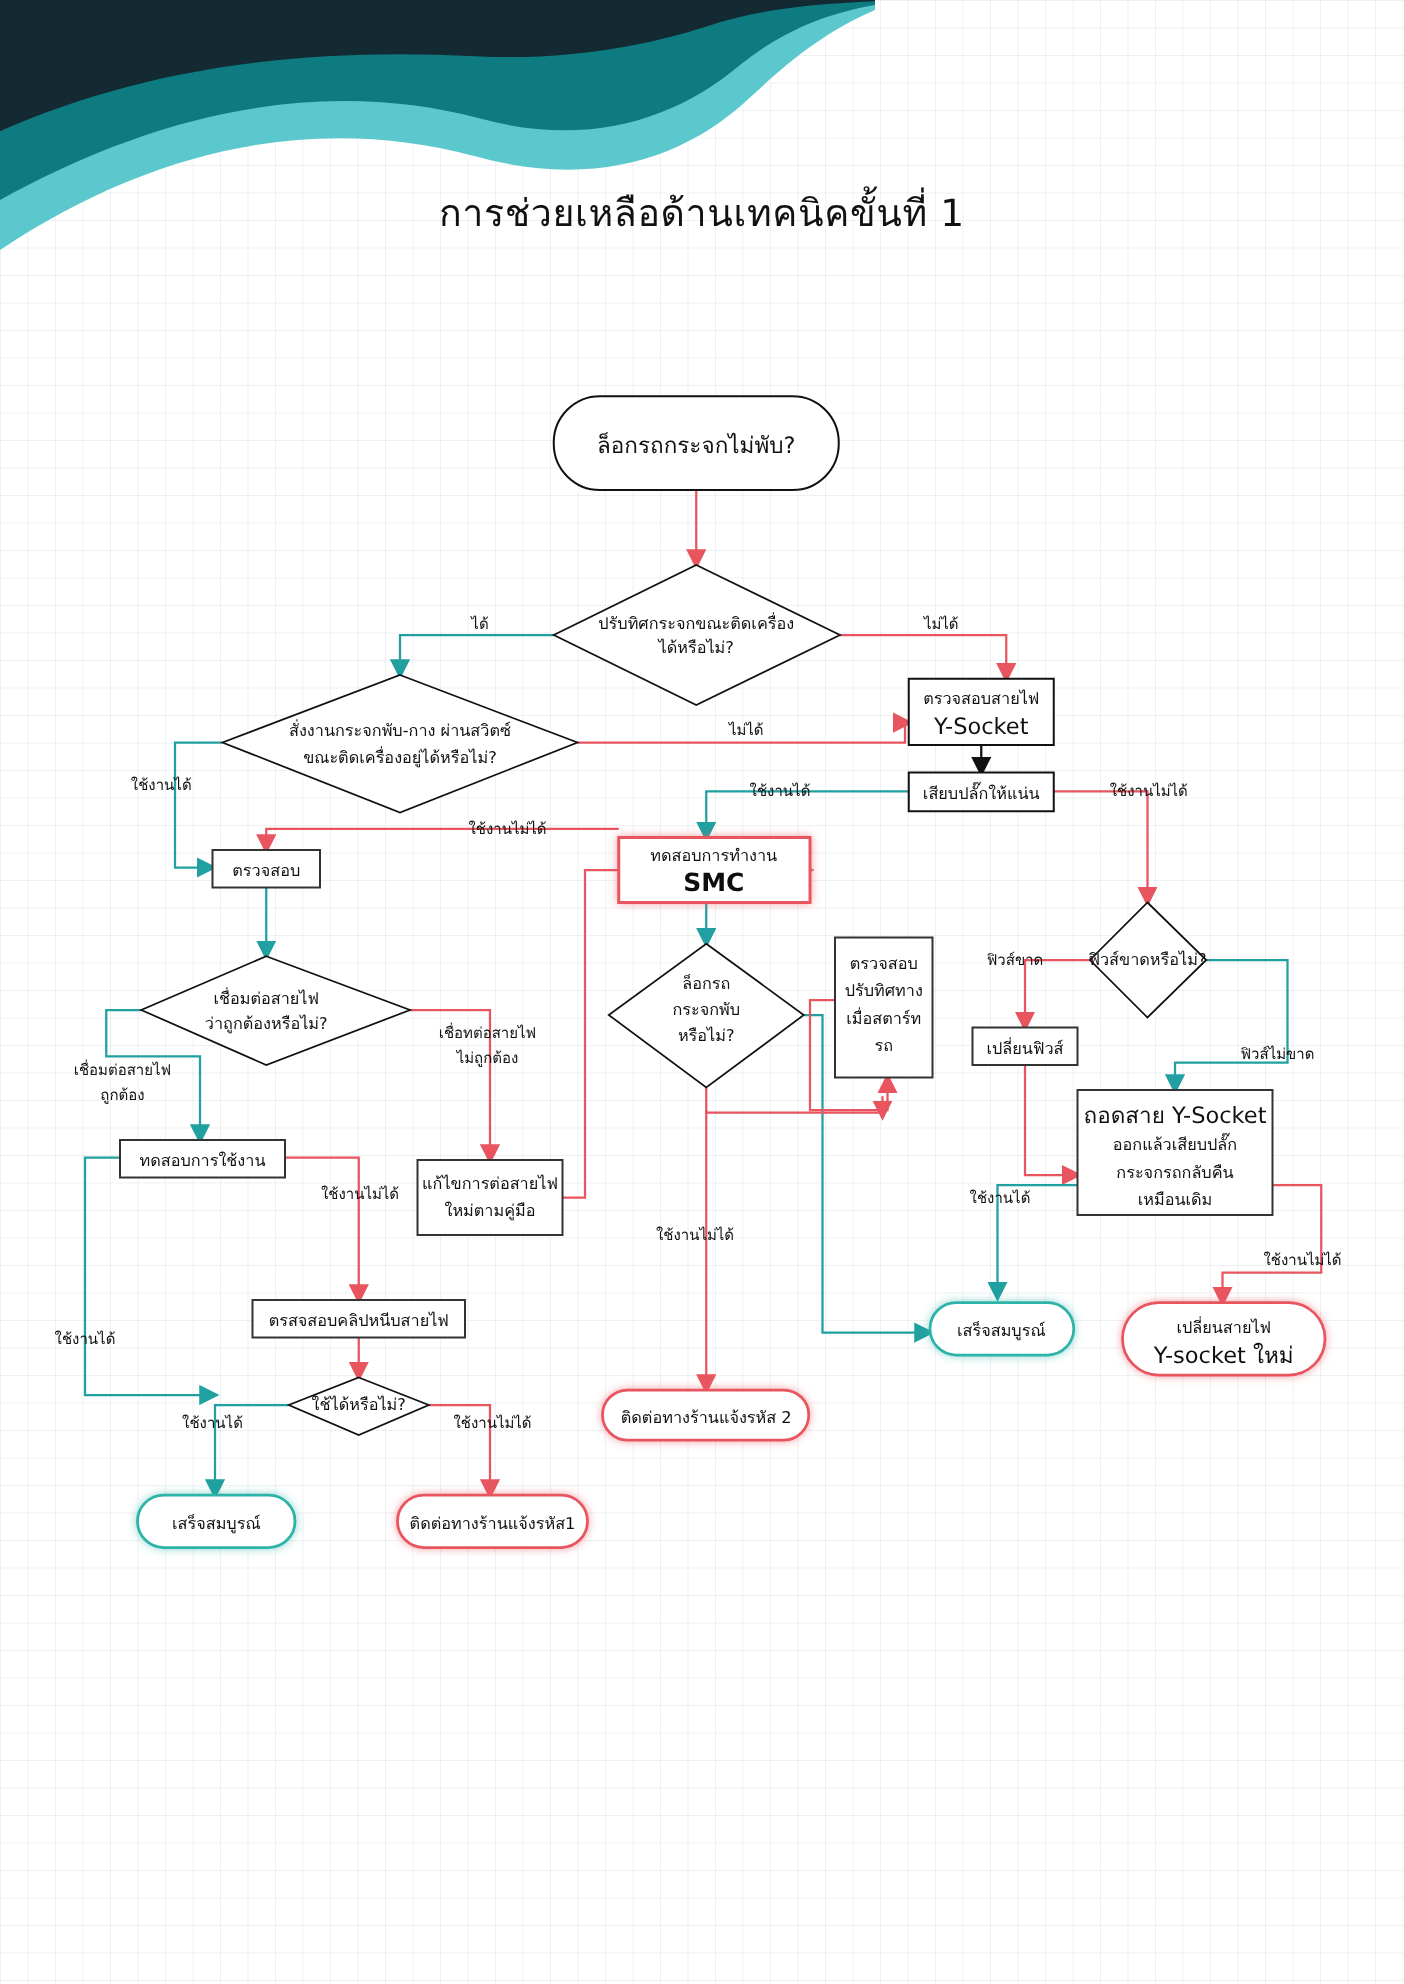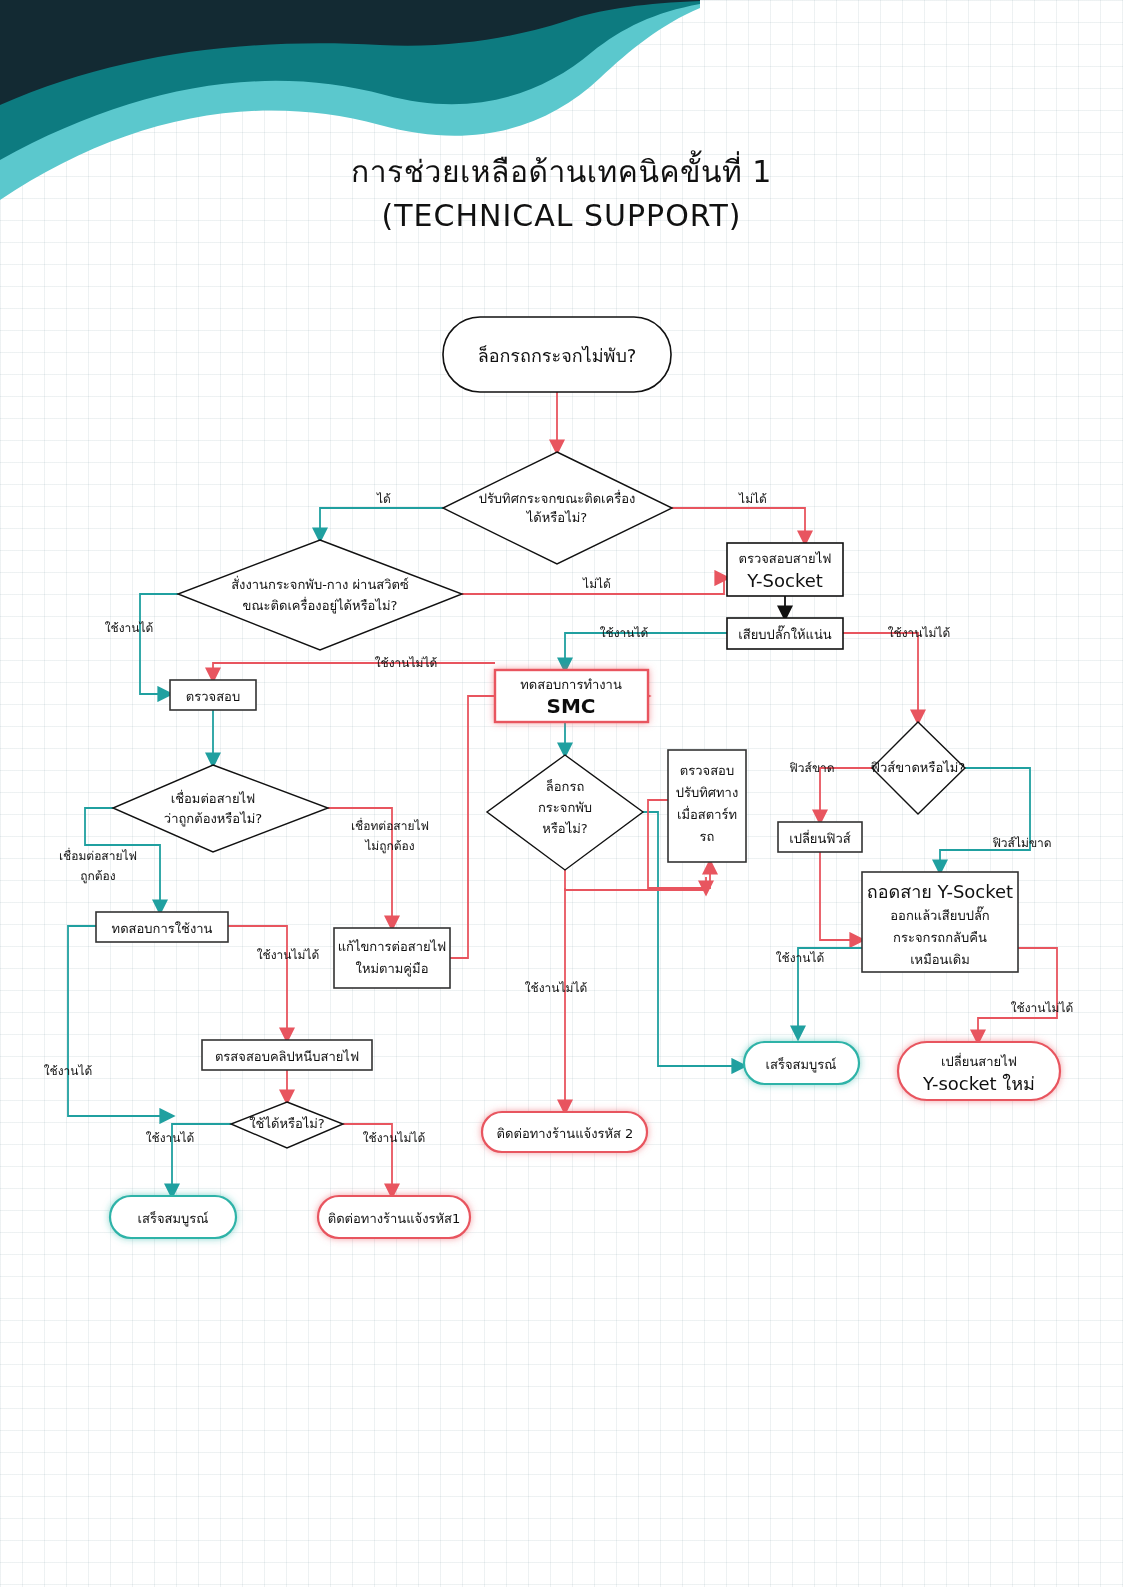--- a/index.html
+++ b/index.html
@@ -36,21 +36,20 @@
 <div id="grid"></div>
 
 <svg id="wave" viewBox="0 0 700 200" preserveAspectRatio="none">
   <path fill="#5bc8cd" d="M0,0 L0,200 C120,120 250,90 380,125 C470,150 545,130 600,78 C630,50 660,25 700,8 L700,0 Z"></path>
   <path fill="#0d7b80" d="M0,0 L0,160 C130,88 260,62 385,95 C470,118 540,96 592,52 C622,28 655,12 700,4 L700,0 Z"></path>
   <path fill="#132a33" d="M0,0 L0,105 C120,52 250,38 380,45 C460,49 525,35 575,18 C605,9 645,3 700,1 L700,0 Z"></path>
 </svg>
 
 <div id="title">
   <div class="l1">การช่วยเหลือด้านเทคนิคขั้นที่ 1</div>
-  <div class="l2">(TECHNICAL SUPPORT)</div>
 </div>
 
 <svg id="chart" viewBox="0 0 1123 1587">
   <defs>
     <marker id="ah-red" markerWidth="9" markerHeight="9" refX="7" refY="4.5" orient="auto">
       <path d="M0,0 L9,4.5 L0,9 Z" fill="#e8555f"></path>
     </marker>
     <marker id="ah-teal" markerWidth="9" markerHeight="9" refX="7" refY="4.5" orient="auto">
       <path d="M0,0 L9,4.5 L0,9 Z" fill="#20a0a0"></path>
     </marker>

